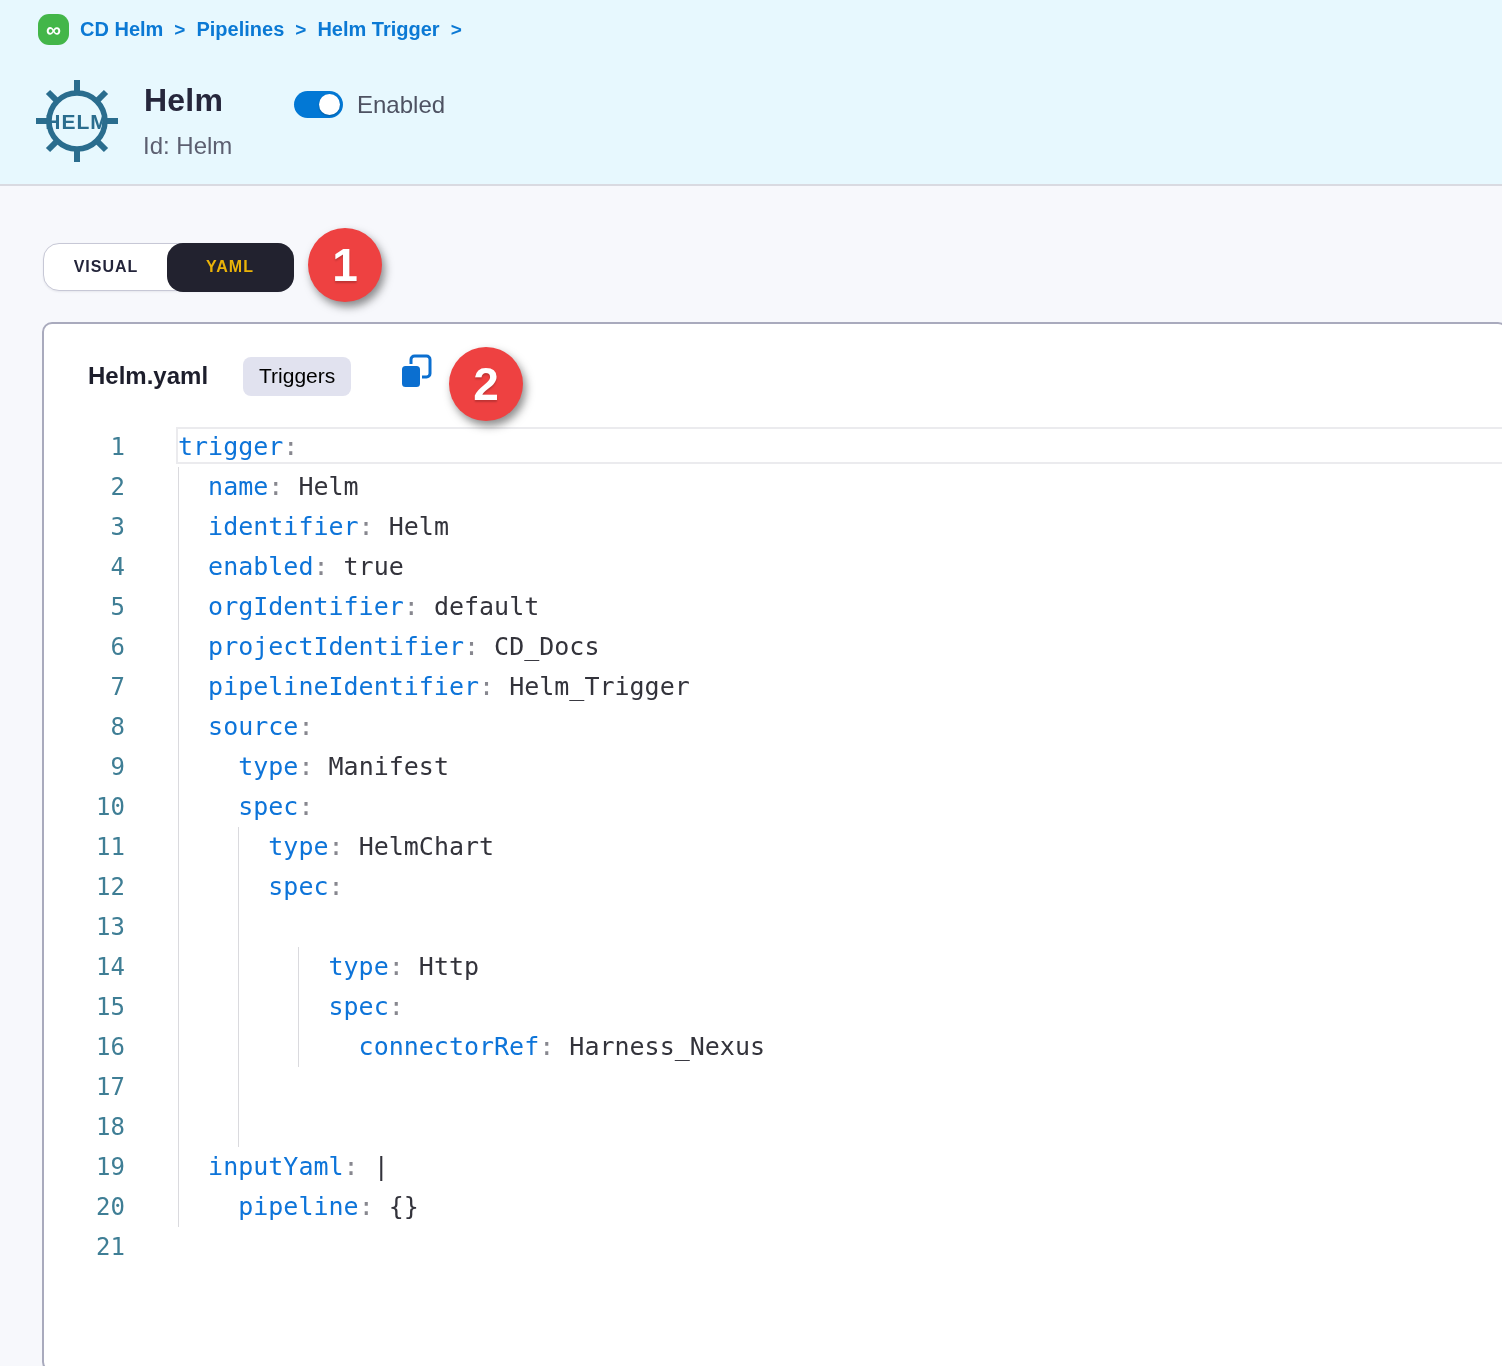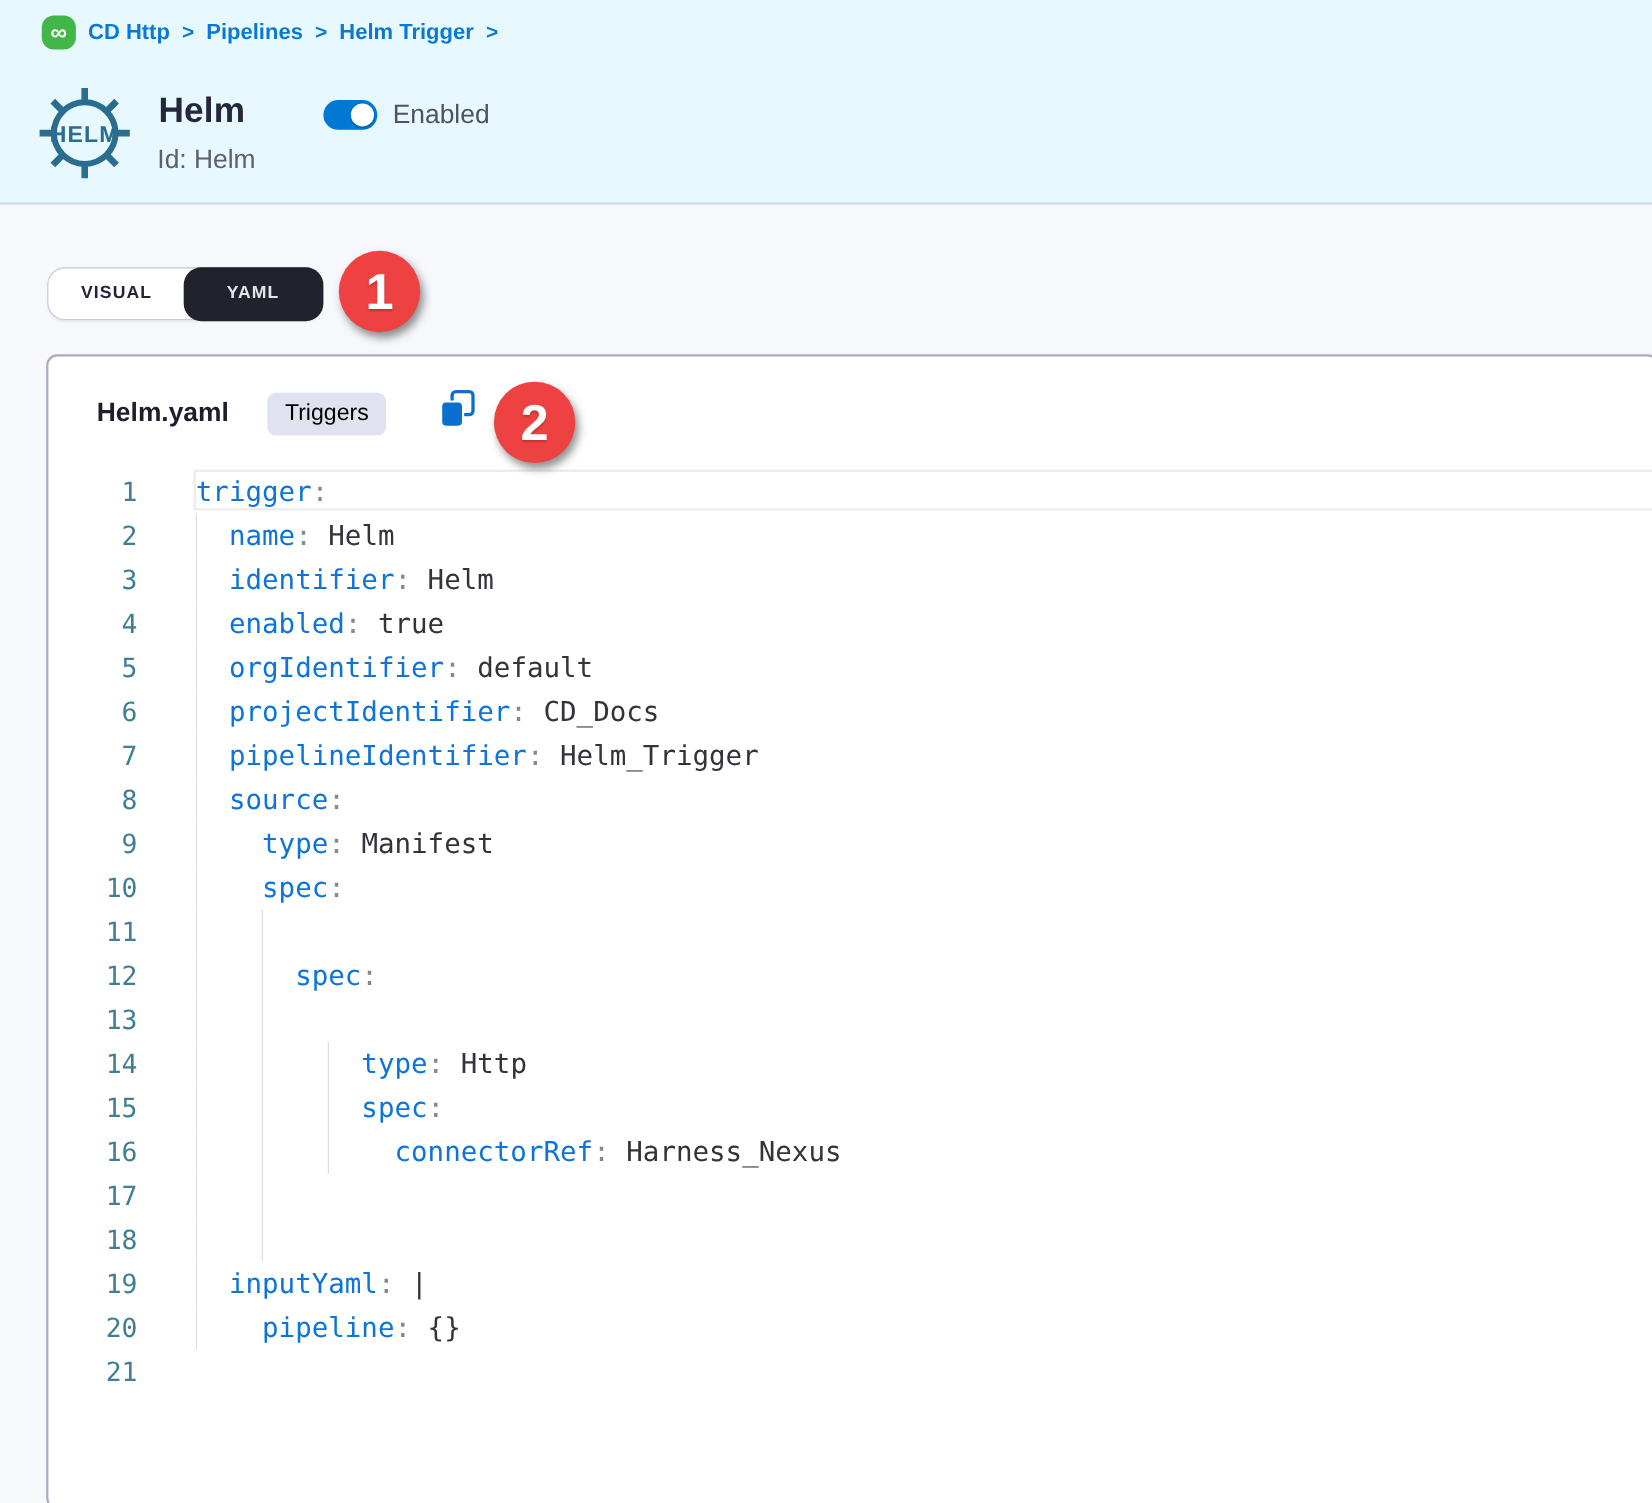--- a/index.html
+++ b/index.html
@@ -26,21 +26,21 @@
   .toggle-label { position:absolute; left:357px; top:91px; font-size:24px; color:#4e5262; }
   .entity-id { position:absolute; left:143px; top:132px; font-size:24px; color:#5c5f70; }
 
   
   .seg-control { position:absolute; left:43px; top:243px; width:250px; height:48px;
                  background:#ffffff; border:1.5px solid #c7c8d6; border-radius:16px;
                  display:flex; box-shadow:0 1px 2px rgba(40,41,61,.08); }
   .seg-option { flex:1; display:flex; align-items:center; justify-content:center;
                 font-size:16px; font-weight:700; letter-spacing:1px; color:#23243a;
                 cursor:pointer; border-radius:16px; }
-  .seg-option.selected { background:#22222f; color:#e5e5e5; margin:-1.5px; flex:0 0 127px; }
+  .seg-option.selected { background:#22222f; color:#eab308; margin:-1.5px; flex:0 0 127px; }
 
   
   .anno-badge { position:absolute; width:74px; height:74px; border-radius:50%;
                 background:#ee4141; color:#ffffff; font-size:46px; font-weight:600;
                 display:flex; align-items:center; justify-content:center;
                 box-shadow:3px 5px 8px rgba(30,30,30,.5); z-index:20;
                 text-shadow:0 2px 2px rgba(0,0,0,.2); }
   .anno-1 { left:308px; top:228px; }
   .anno-2 { left:449px; top:347px; }
 
@@ -70,21 +70,21 @@
 </style>
 </head>
 <body>
 
 <div class="top-header">
 
   <div class="breadcrumb">
     <div class="crumb-icon">
       <span>∞</span>
     </div>
-    <span class="crumb-link">CD Http</span>
+    <span class="crumb-link">CD Helm</span>
     <span class="crumb-sep">&gt;</span>
     <span class="crumb-link">Pipelines</span>
     <span class="crumb-sep">&gt;</span>
     <span class="crumb-link">Helm Trigger</span>
     <span class="crumb-sep">&gt;</span>
   </div>
 
   <svg class="helm-logo" width="92" height="96" viewBox="0 0 92 96">
     <g stroke="#2a6d8e" stroke-width="6" fill="none">
       <circle cx="46" cy="47" r="28" stroke-width="5.5"></circle>
@@ -167,21 +167,21 @@
       <div class="code-row">
         <div class="gutter-num">9</div>
         <div class="code-content"><span class="indent-guide" style="left: 0ch;"></span><span class="code-text" style="padding-left: 4ch;"><span class="tok-key">type</span><span class="tok-colon">:</span><span class="tok-val"> Manifest</span></span></div>
       </div>
       <div class="code-row">
         <div class="gutter-num">10</div>
         <div class="code-content"><span class="indent-guide" style="left: 0ch;"></span><span class="code-text" style="padding-left: 4ch;"><span class="tok-key">spec</span><span class="tok-colon">:</span></span></div>
       </div>
       <div class="code-row">
         <div class="gutter-num">11</div>
-        <div class="code-content"><span class="indent-guide" style="left: 0ch;"></span><span class="indent-guide" style="left: 4ch;"></span></div>
+        <div class="code-content"><span class="indent-guide" style="left: 0ch;"></span><span class="indent-guide" style="left: 4ch;"></span><span class="code-text" style="padding-left: 6ch;"><span class="tok-key">type</span><span class="tok-colon">:</span><span class="tok-val"> HelmChart</span></span></div>
       </div>
       <div class="code-row">
         <div class="gutter-num">12</div>
         <div class="code-content"><span class="indent-guide" style="left: 0ch;"></span><span class="indent-guide" style="left: 4ch;"></span><span class="code-text" style="padding-left: 6ch;"><span class="tok-key">spec</span><span class="tok-colon">:</span></span></div>
       </div>
       <div class="code-row">
         <div class="gutter-num">13</div>
         <div class="code-content"><span class="indent-guide" style="left: 0ch;"></span><span class="indent-guide" style="left: 4ch;"></span></div>
       </div>
       <div class="code-row">

